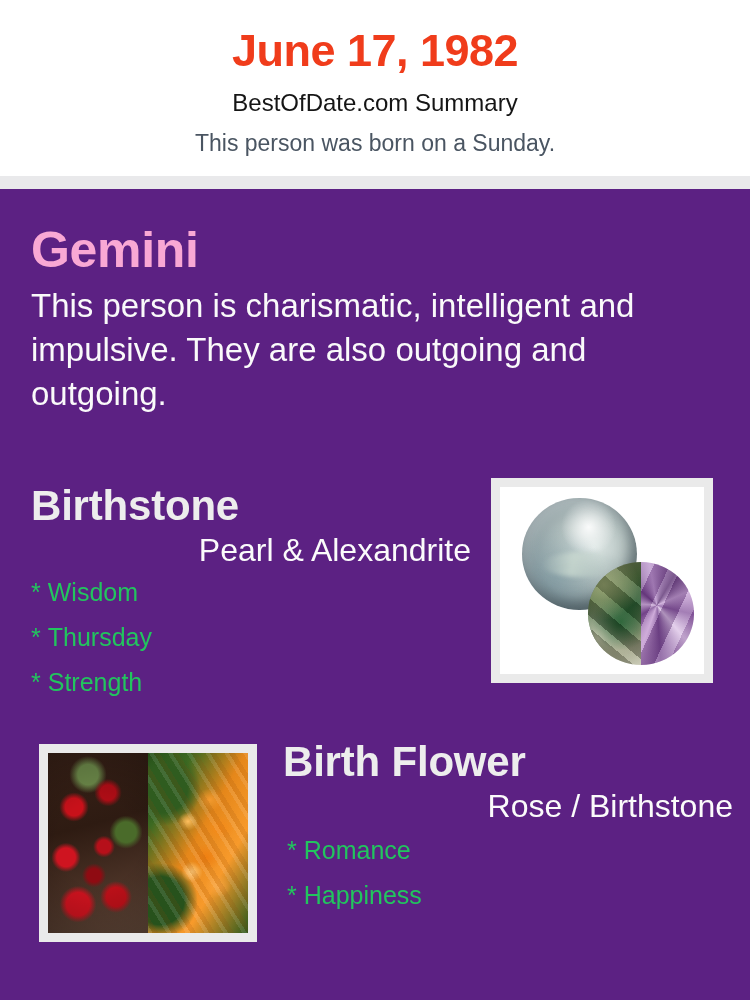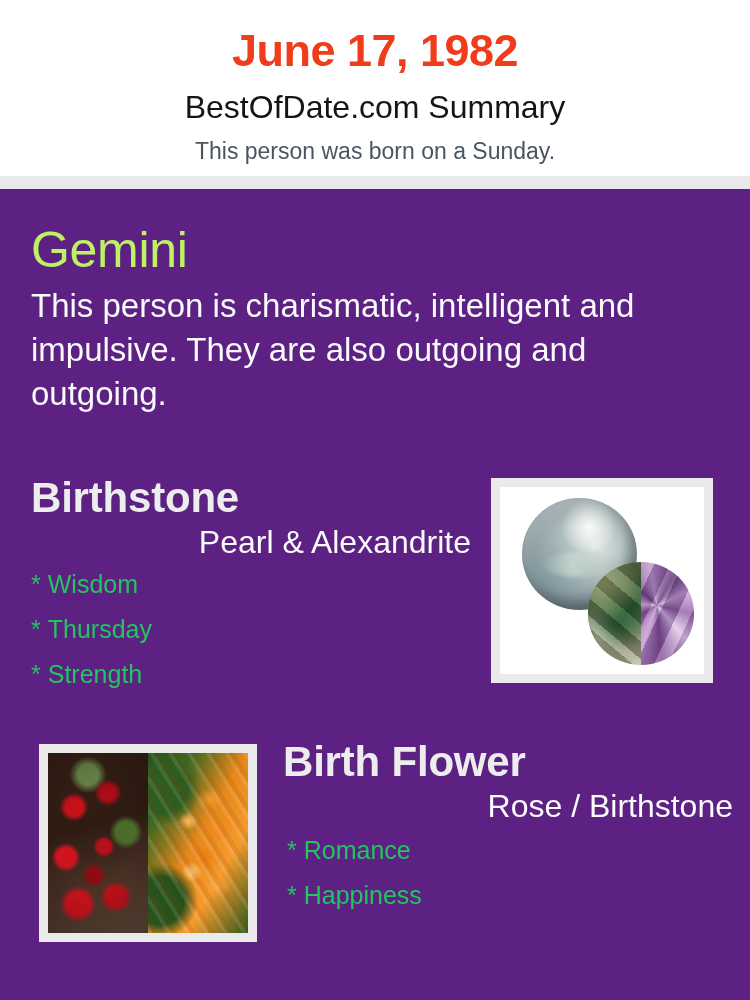--- a/index.html
+++ b/index.html
@@ -38,21 +38,21 @@
     font-size: 45px;
     font-weight: 700;
     color: #F03C1B;
     letter-spacing: -0.5px;
     line-height: 1;
     padding-top: 28px;
     font-family: "Liberation Sans", "DejaVu Sans", sans-serif;
   }
 
   .header-site {
-    font-size: 32px;
+    font-size: 24px;
     font-weight: 400;
     color: #151515;
     line-height: 1;
     padding-top: 18px;
     font-family: "Liberation Sans", "DejaVu Sans", sans-serif;
   }
 
   .header-weekday {
     font-size: 23px;
     font-weight: 400;
@@ -84,42 +84,42 @@
   
   .zodiac {
     position: absolute;
     left: 31px;
     top: 36px;
     width: 670px;
   }
 
   .zodiac-name {
     font-size: 50px;
-    font-weight: 400;
-    color: #bef264;
+    font-weight: 700;
+    color: #f9a8d4;
     line-height: 1.02;
     letter-spacing: -0.3px;
     font-family: "Liberation Sans", "DejaVu Sans", sans-serif;
   }
 
   .zodiac-desc {
     font-size: 33px;
     font-weight: 400;
     color: #FAFAFA;
     line-height: 1.33;
     padding-top: 8px;
     max-width: 665px;
     font-family: "Liberation Sans", "DejaVu Sans", sans-serif;
   }
 
   
   .birthstone {
     position: absolute;
     left: 31px;
-    top: 288px;
+    top: 296px;
     width: 440px;
   }
 
   .section-title {
     font-size: 42px;
     font-weight: 700;
     color: #EDEDED;
     line-height: 1.02;
     letter-spacing: -0.2px;
     font-family: "Liberation Sans", "DejaVu Sans", sans-serif;

